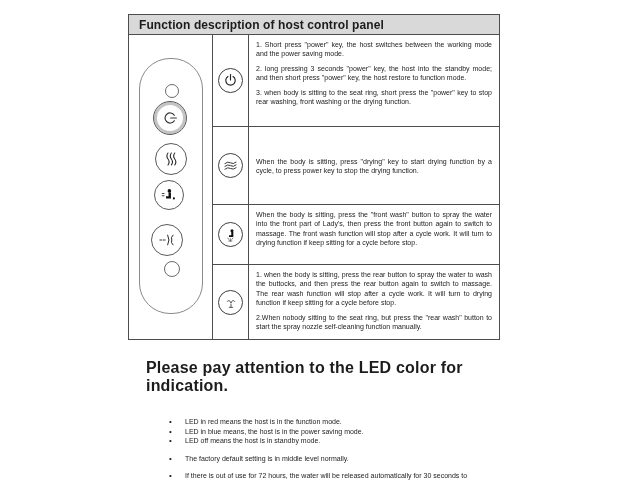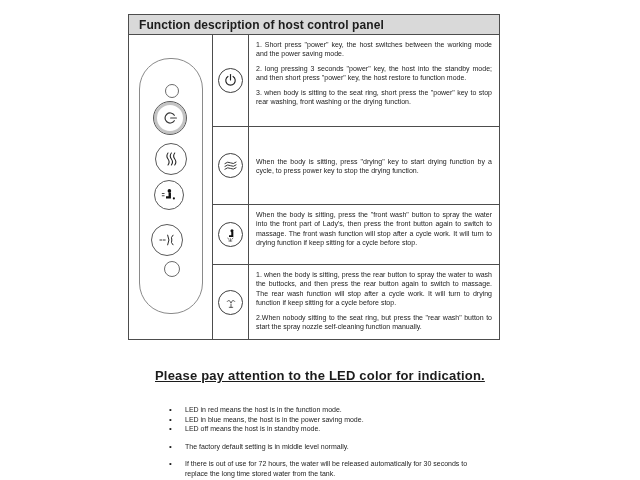--- a/index.html
+++ b/index.html
@@ -72,21 +72,21 @@
 
   
   .circle-icon {
     width:25px; height:25px; border:1.2px solid #3f3f3f; border-radius:50%;
     display:flex; align-items:center; justify-content:center; box-sizing:border-box;
   }
   svg { display:block; }
 
   
   .led-section { position:absolute; left:138px; top:351px; width:366px; }
-  .led-heading { margin:17px; font-size:13px; font-weight:bold; letter-spacing:.2px;text-decoration:underline; }
+  .led-heading { margin:8px; font-size:16px; font-weight:bold; letter-spacing:.2px; }
   .bullets { margin-top:22px; }
   .bullet-group { margin-bottom:8px; }
   .bullet {
     position:relative;
     padding-left:47px;
     font-size:7px; line-height:9.5px;
     width:352px; box-sizing:border-box;
   }
   .bullet::before {
     content:"\2022";

